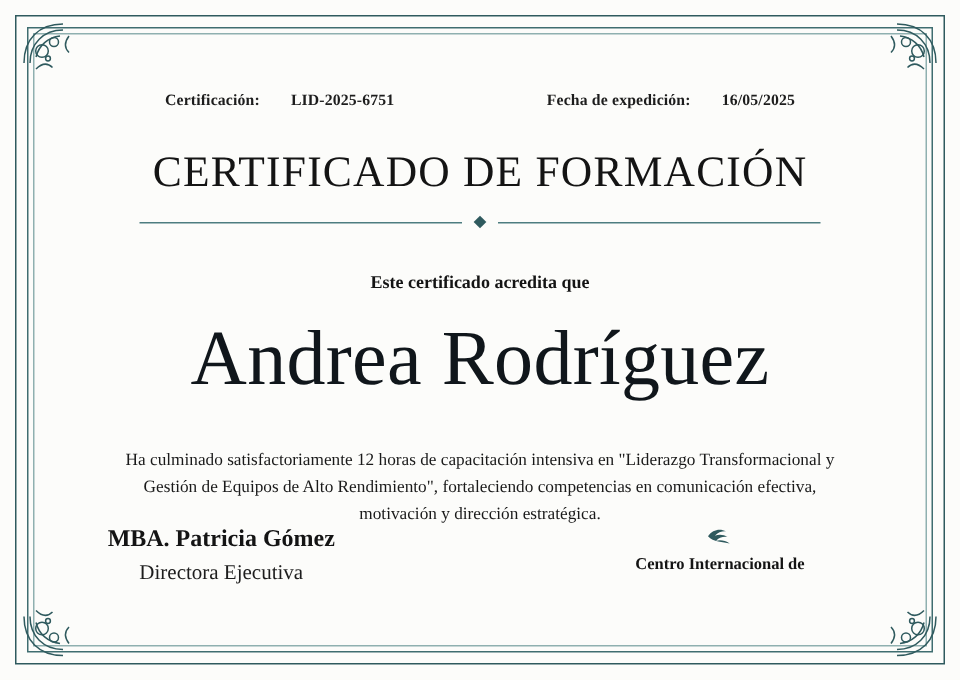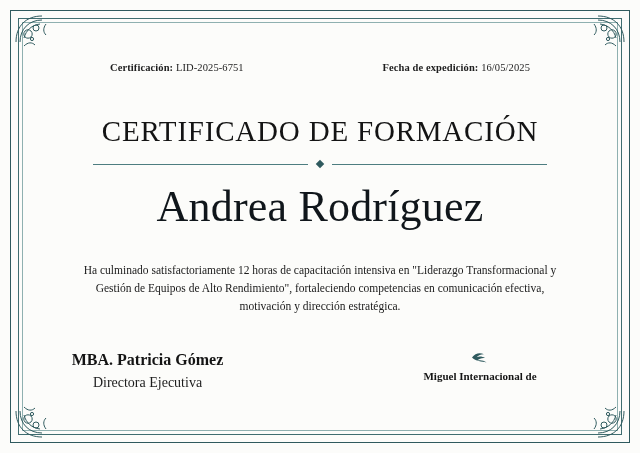--- a/index.html
+++ b/index.html
@@ -64,24 +64,24 @@
     justify-content: space-between;
     align-items: baseline;
     padding: 0 70px;
     margin-top: 32px;
     font-size: 10.5px;
     color: #1d1d1d;
     font-weight: bold;
     letter-spacing: 0.1px;
   }
   .meta-row .meta-item { white-space: nowrap; }
-  .meta-row .meta-item .meta-value { font-weight: normal; }
+  .meta-row .meta-item .meta-value { font-weight: bold; margin-left: 18px; }
 
   .title-block {
-    margin-top: 42px;
+    margin-top: 26px;
     text-align: center;
   }
   .title {
     font-size: 29px;
     letter-spacing: 0.8px;
     color: #141414;
     font-family: "Liberation Serif", serif;
     white-space: nowrap;
   }
   .rule-wrap {
@@ -106,21 +106,21 @@
   .acredita {
     text-align: center;
     margin-top: 30px;
     font-size: 12px;
     font-weight: bold;
     color: #141414;
   }
   .recipient {
     text-align: center;
     margin-top: 14px;
-    font-size: 44px;
+    font-size: 52px;
     color: #10161b;
     letter-spacing: 0.2px;
     font-family: "Liberation Serif", serif;
   }
   .body-text {
     margin: 30px auto 0;
     width: 500px;
     text-align: center;
     font-size: 11.5px;
     line-height: 1.55;
@@ -239,36 +239,37 @@
 
     <div class="title-block">
       <div class="title">CERTIFICADO DE FORMACIÓN</div>
       <div class="rule-wrap">
         <div class="rule-line"></div>
         <div class="rule-diamond"></div>
         <div class="rule-line"></div>
       </div>
     </div>
 
+    <div class="acredita">Este certificado acredita que</div>
 
     <div class="recipient">Andrea Rodríguez</div>
 
     <div class="body-text">Ha culminado satisfactoriamente 12 horas de capacitación intensiva en "Liderazgo Transformacional y Gestión de Equipos de Alto Rendimiento", fortaleciendo competencias en comunicación efectiva, motivación y dirección estratégica.</div>
 
     <div class="signatures">
       <div class="sig">
         <div class="name">MBA. Patricia Gómez</div>
         <div class="role">Directora Ejecutiva</div>
       </div>
 
       <div class="org">
         <div class="logo">
           <svg width="18" height="14" viewBox="0 0 18 14" fill="currentColor">
             <path d="M1 6.5 C4 2 9 1.2 13 3.2 C10.5 3 7.5 3.8 5.6 6.2 C8 5 11.5 5.2 14 7 C11 6.6 8 7.6 6.4 9.6 C9 8.8 12.6 9.3 15.5 11.4 C11 10.2 4.5 10.6 1 6.5 Z"></path>
           </svg>
         </div>
-        <div class="org-name">Miguel Internacional de</div>
+        <div class="org-name">Centro Internacional de</div>
       </div>
 
     </div>
 
   </div>
 </div>
 
 </body></html>

